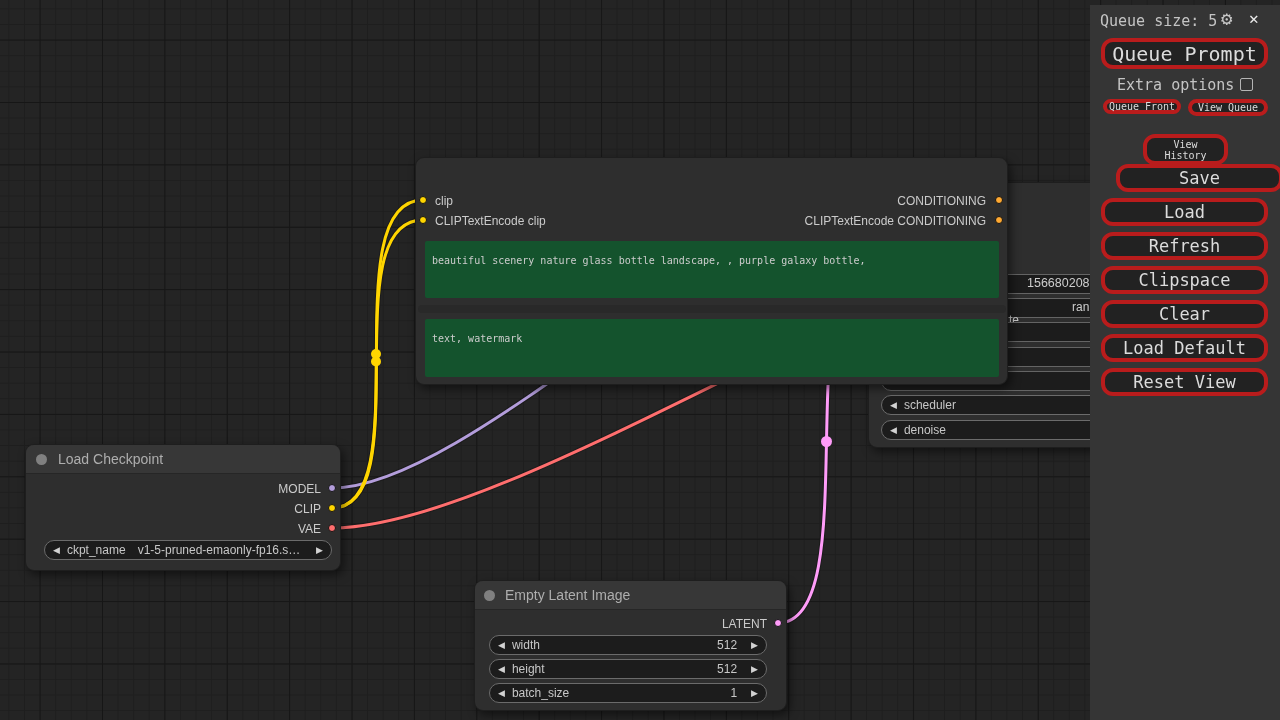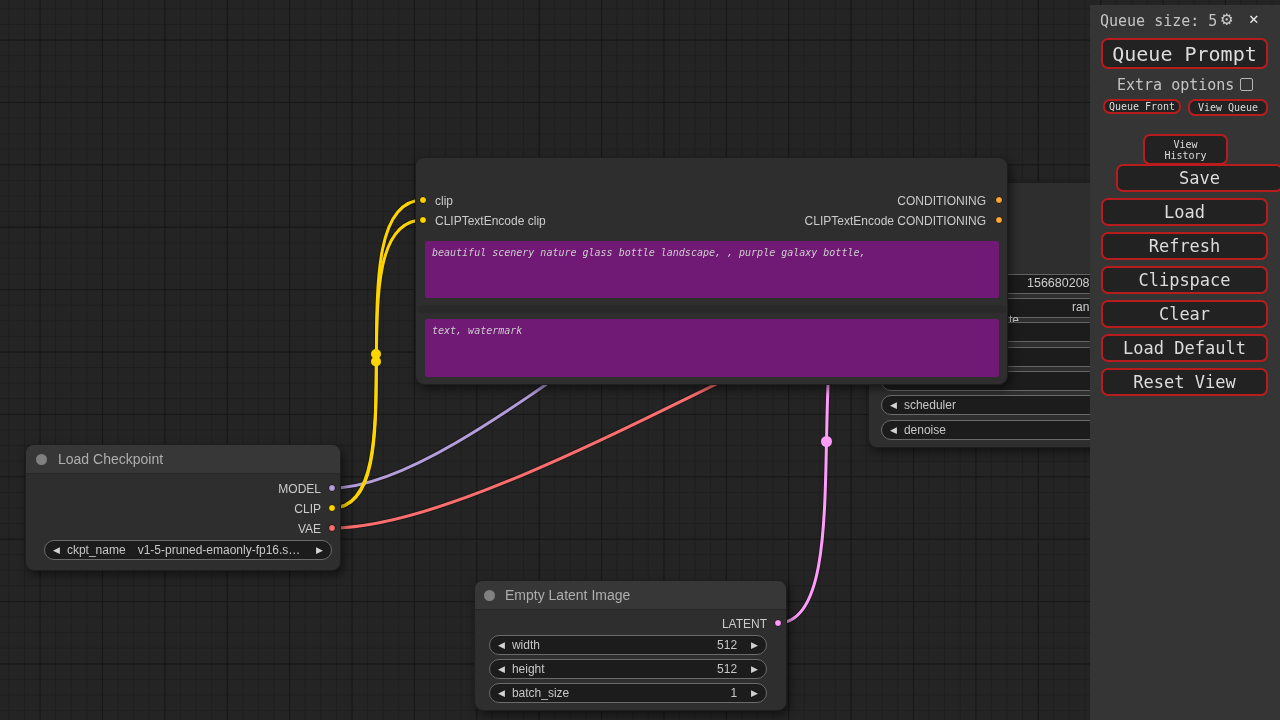--- a/index.html
+++ b/index.html
@@ -45,39 +45,39 @@
     border:1px solid #6b6b6b; border-radius:10px;
     display:flex; align-items:center; padding:0 8px;
     font-size:12px; color:#c7c7c7; white-space:nowrap; overflow:hidden;
   }
   .warrow { font-size:9px; color:#d2d2d2; line-height:20px; }
   .wlabel { margin-left:7px; }
   .wvalue { margin-left:12px; }
   .spacer { flex:1; }
 
   .prompt-area {
-    position:absolute; background:#701a75; border-radius:2px;
+    position:absolute; background:#14532d; border-radius:2px;
     font-family:"DejaVu Sans Mono", monospace; font-size:10px; color:#cccccc;
-    padding:5px 7px; overflow:hidden; line-height:13px;font-style:italic;
+    padding:13px 7px; overflow:hidden; line-height:13px;
   }
   .divider-strip { position:absolute; background:#292929; border-radius:4px; }
 
   
   .samp-row { position:absolute; height:20px; background:#1c1c1c; border:1px solid #646464; border-radius:10px; }
   .samp-text { position:absolute; font-size:12px; color:#cdcdcd; top:2px; white-space:nowrap; }
 
   
   #sidebar {
     position:absolute; left:1090px; top:5px; width:190px; height:715px;
     background:#353535; z-index:10;
     font-family:"DejaVu Sans Mono", monospace; color:#c4c4c4;
   }
   .menu-btn {
-    position:absolute; background:#222222; border:2px solid #b91c1c;
-    border-radius:7px; color:#dcdcdc;
+    position:absolute; background:#222222; border:4px solid #b91c1c;
+    border-radius:12px; color:#dcdcdc;
     display:flex; align-items:center; justify-content:center;
     font-family:"DejaVu Sans Mono", monospace; cursor:pointer; text-align:center;
   }
   #queue-size { position:absolute; left:10px; top:7px; font-size:15px; }
   #gear { position:absolute; left:131px; top:2px; font-size:19px; }
   #close-x { position:absolute; left:159px; top:4px; font-size:16px; color:#ececec; font-weight:bold; }
   #queue-prompt { left:11px; top:33px; width:167px; height:31px; font-size:20px; }
   #extra-options-label { position:absolute; left:27px; top:71px; font-size:15px; }
   #extra-options-box { position:absolute; left:150px; top:73px; width:13px; height:13px; border:1px solid #b5b5b5; border-radius:2px; background:transparent; }
   #queue-front { left:13px; top:94px; width:78px; height:15px; font-size:10px; }

